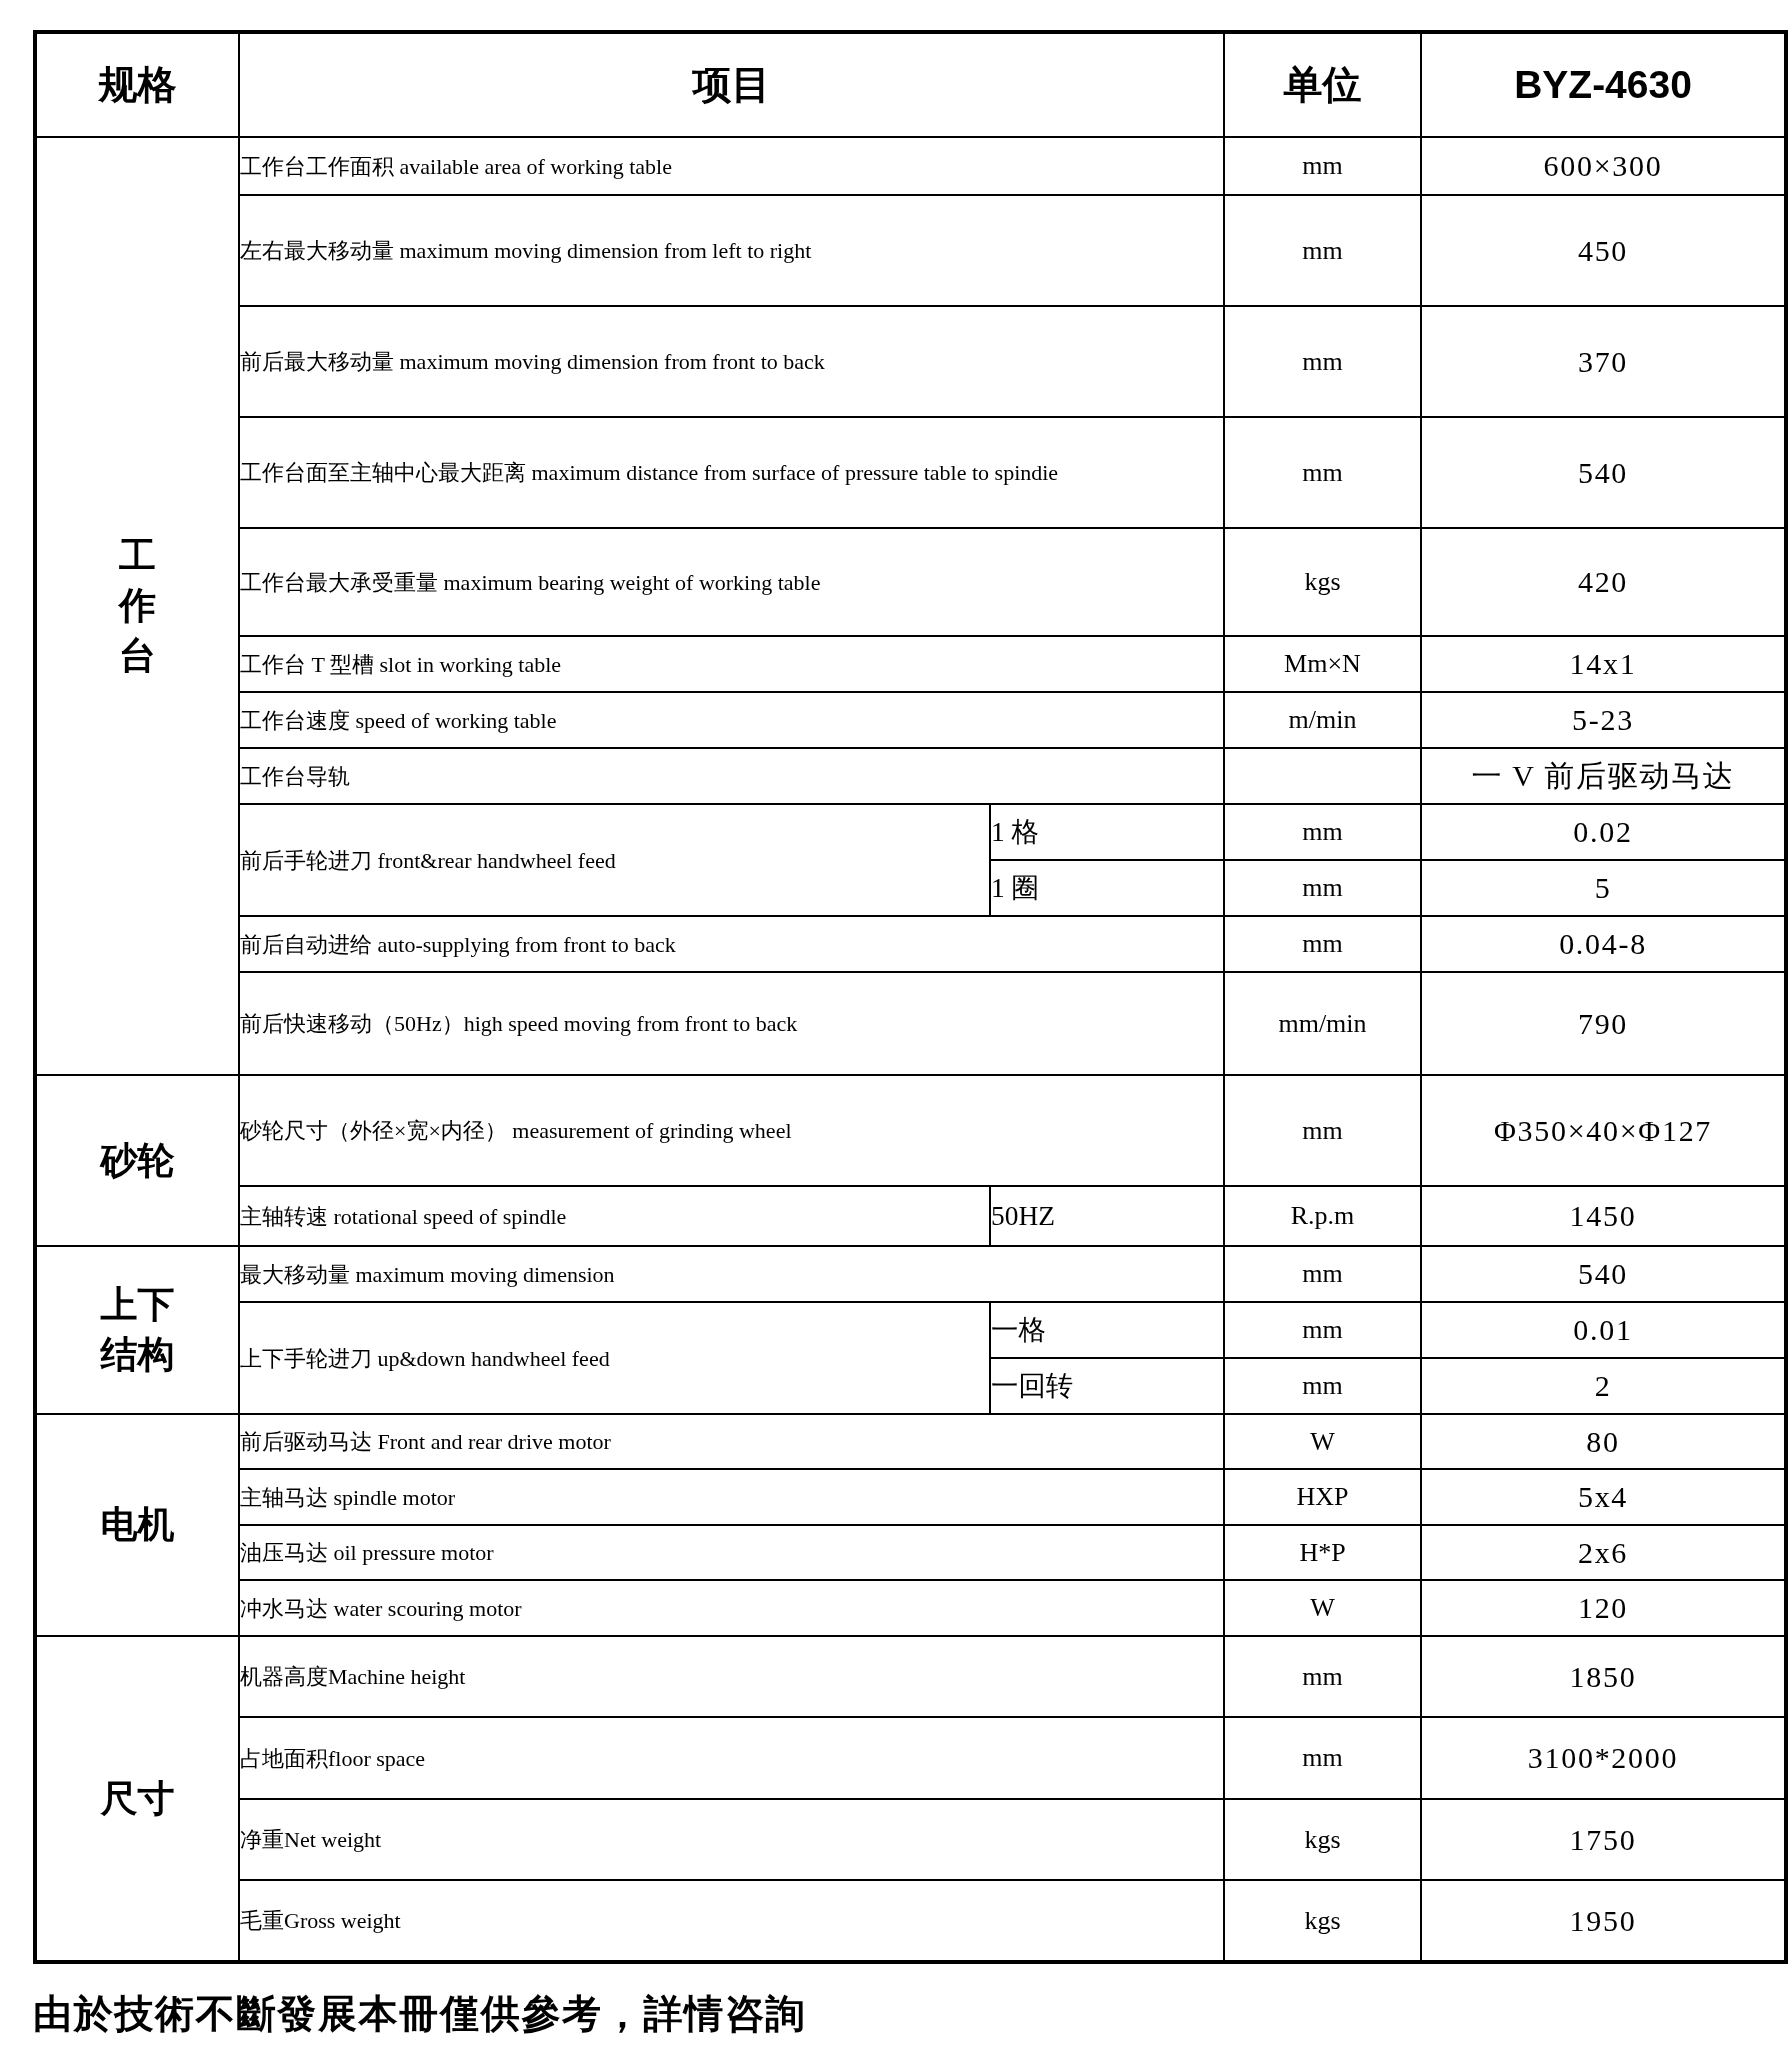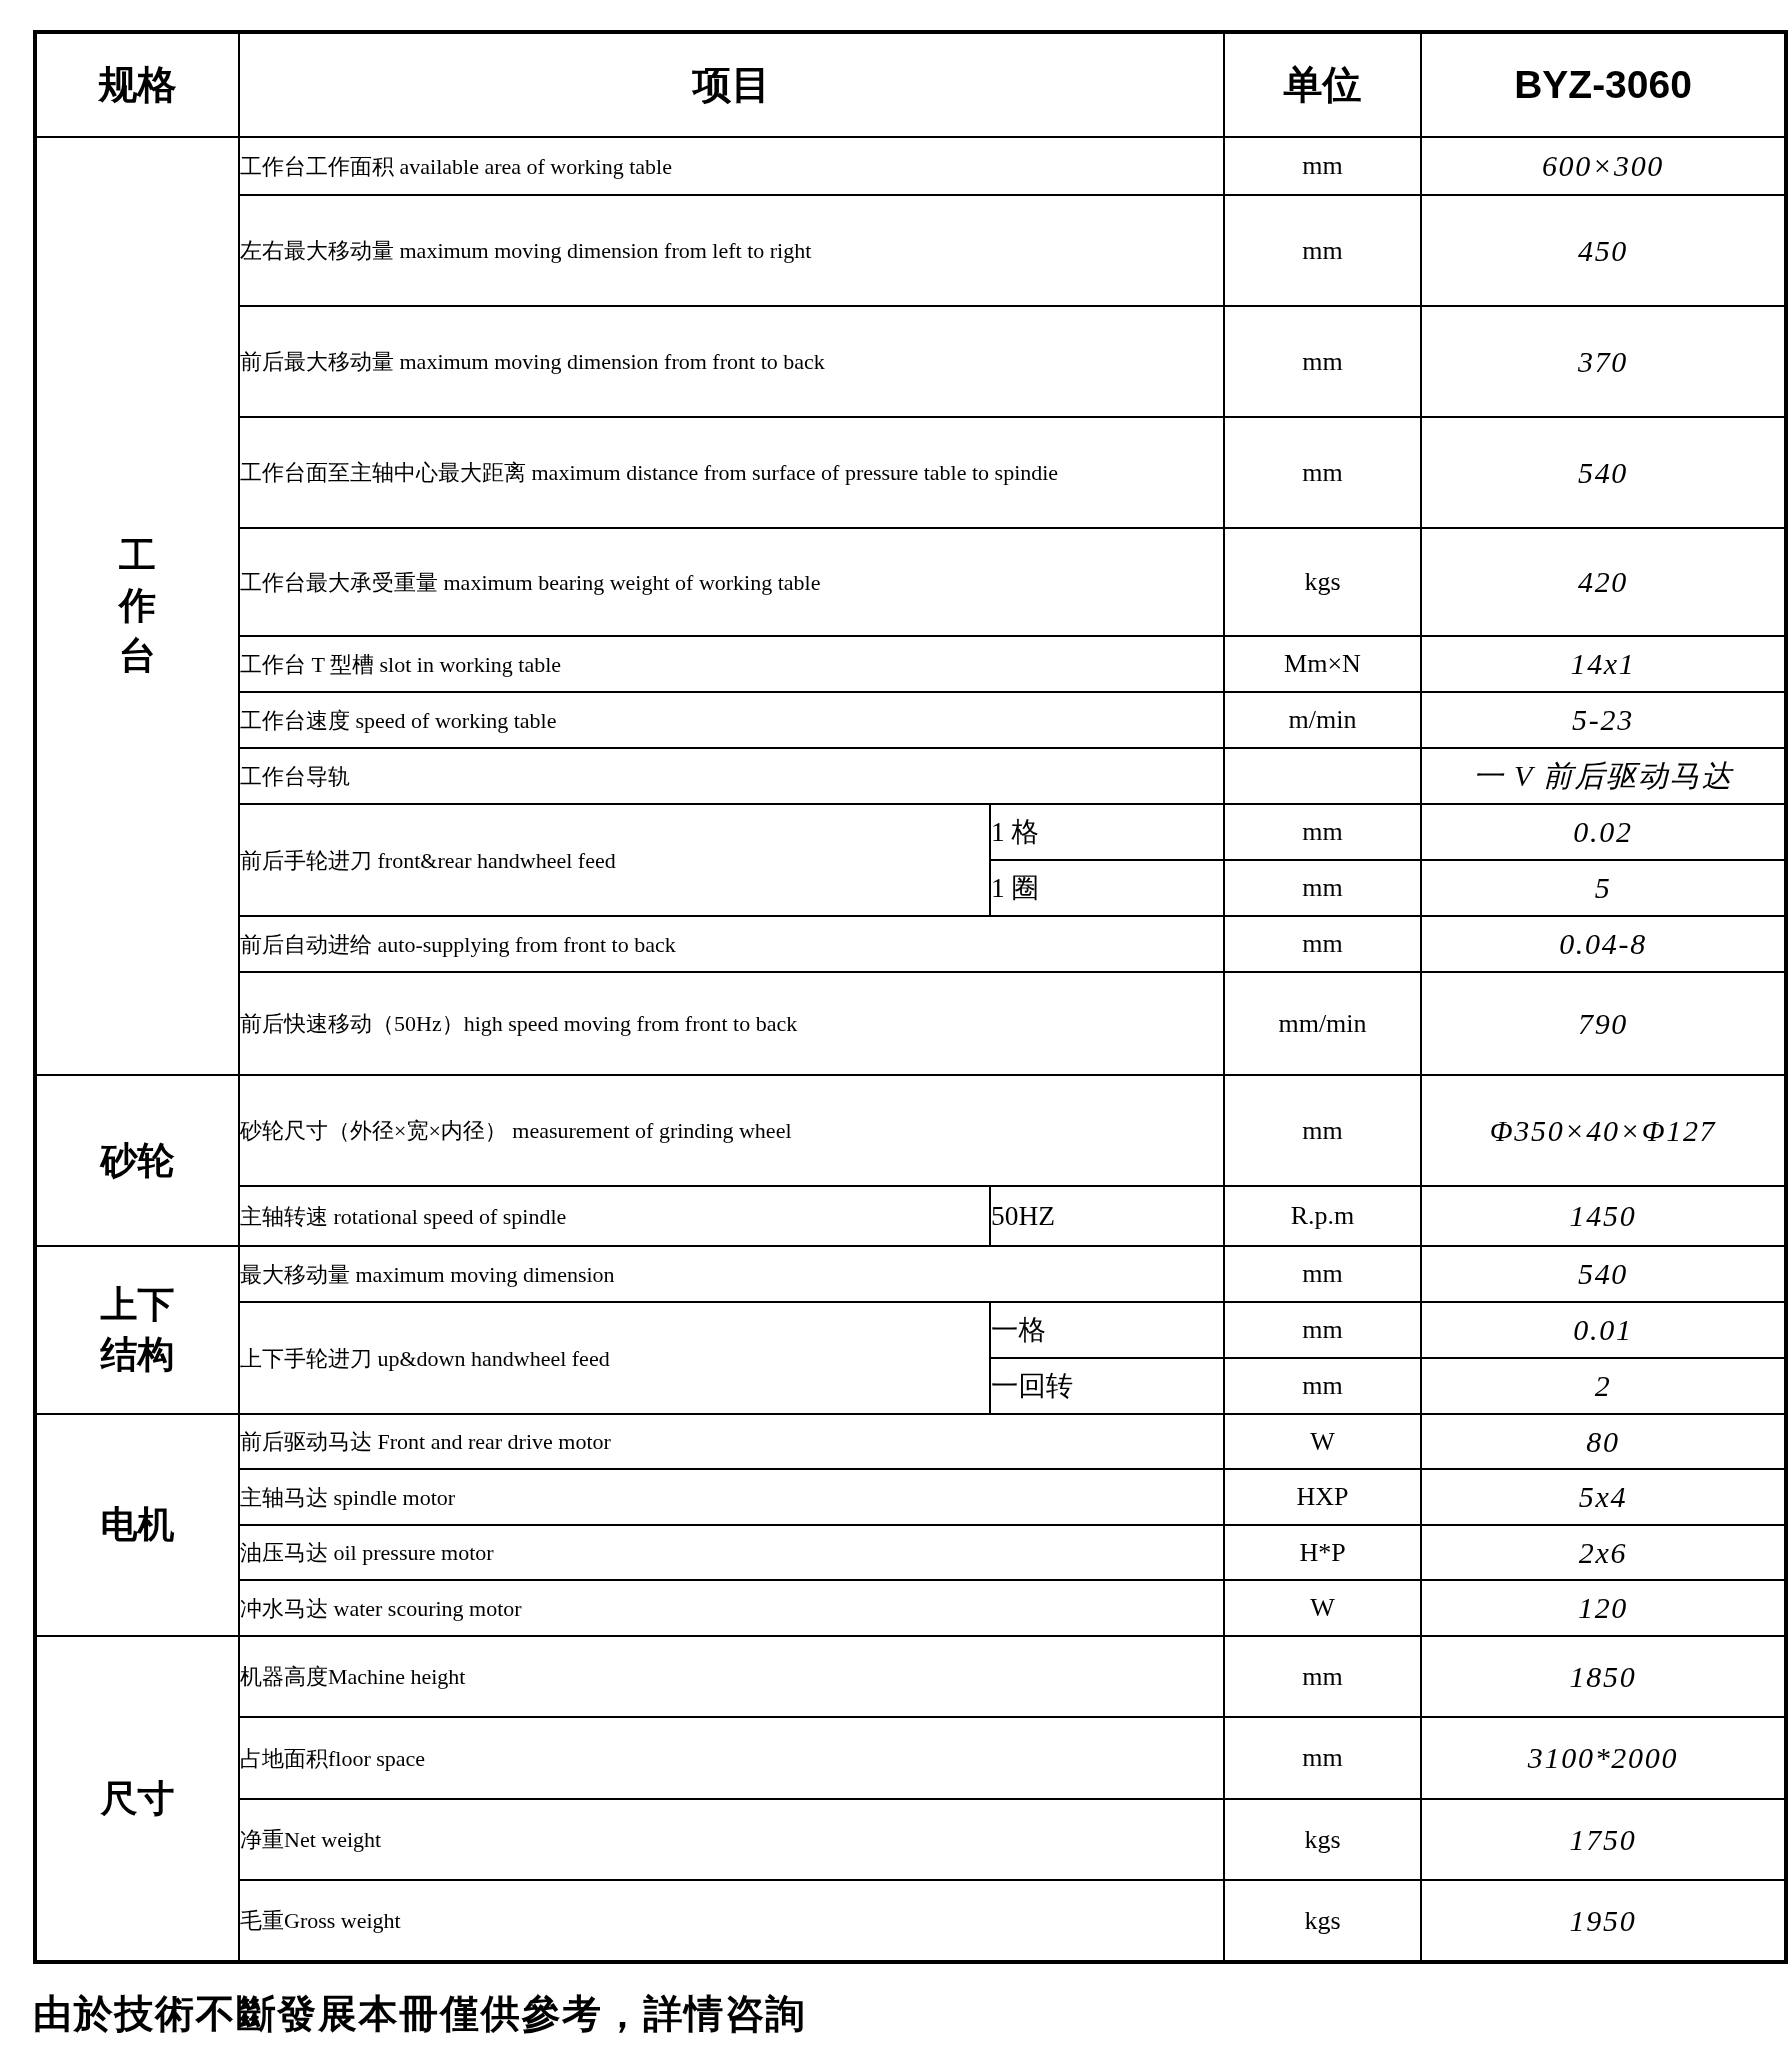--- a/index.html
+++ b/index.html
@@ -60,21 +60,20 @@
   td.unit {
     font-size: 26px;
     text-align: center;
     vertical-align: middle;
   }
   td.val {
     font-size: 30px;
     text-align: center;
     vertical-align: middle;
     letter-spacing: 1.7px;
-    font-style: italic;
   }
   .footer-note {
     position: absolute;
     left: 33px;
     top: 1987px;
     font-weight: 700;
     font-size: 39px;
     font-family: "Liberation Serif", "DejaVu Serif", serif;
     letter-spacing: 1.7px;
   }
@@ -88,21 +87,21 @@
     <col style="width:751px">
     <col style="width:234px">
     <col style="width:197px">
     <col style="width:365px">
   </colgroup>
   <thead>
     <tr style="height:105px">
       <th class="hdr">规格</th>
       <th class="hdr" colspan="2">项目</th>
       <th class="hdr">单位</th>
-      <th class="hdr">BYZ-3060</th>
+      <th class="hdr">BYZ-4630</th>
     </tr>
   </thead>
   <tbody>
 
     <tr style="height:58px">
       <td class="seclabel" rowspan="12">工
 作
 台</td>
       <td class="item" colspan="2">工作台工作面积 available area of working table</td>
       <td class="unit">mm</td>

